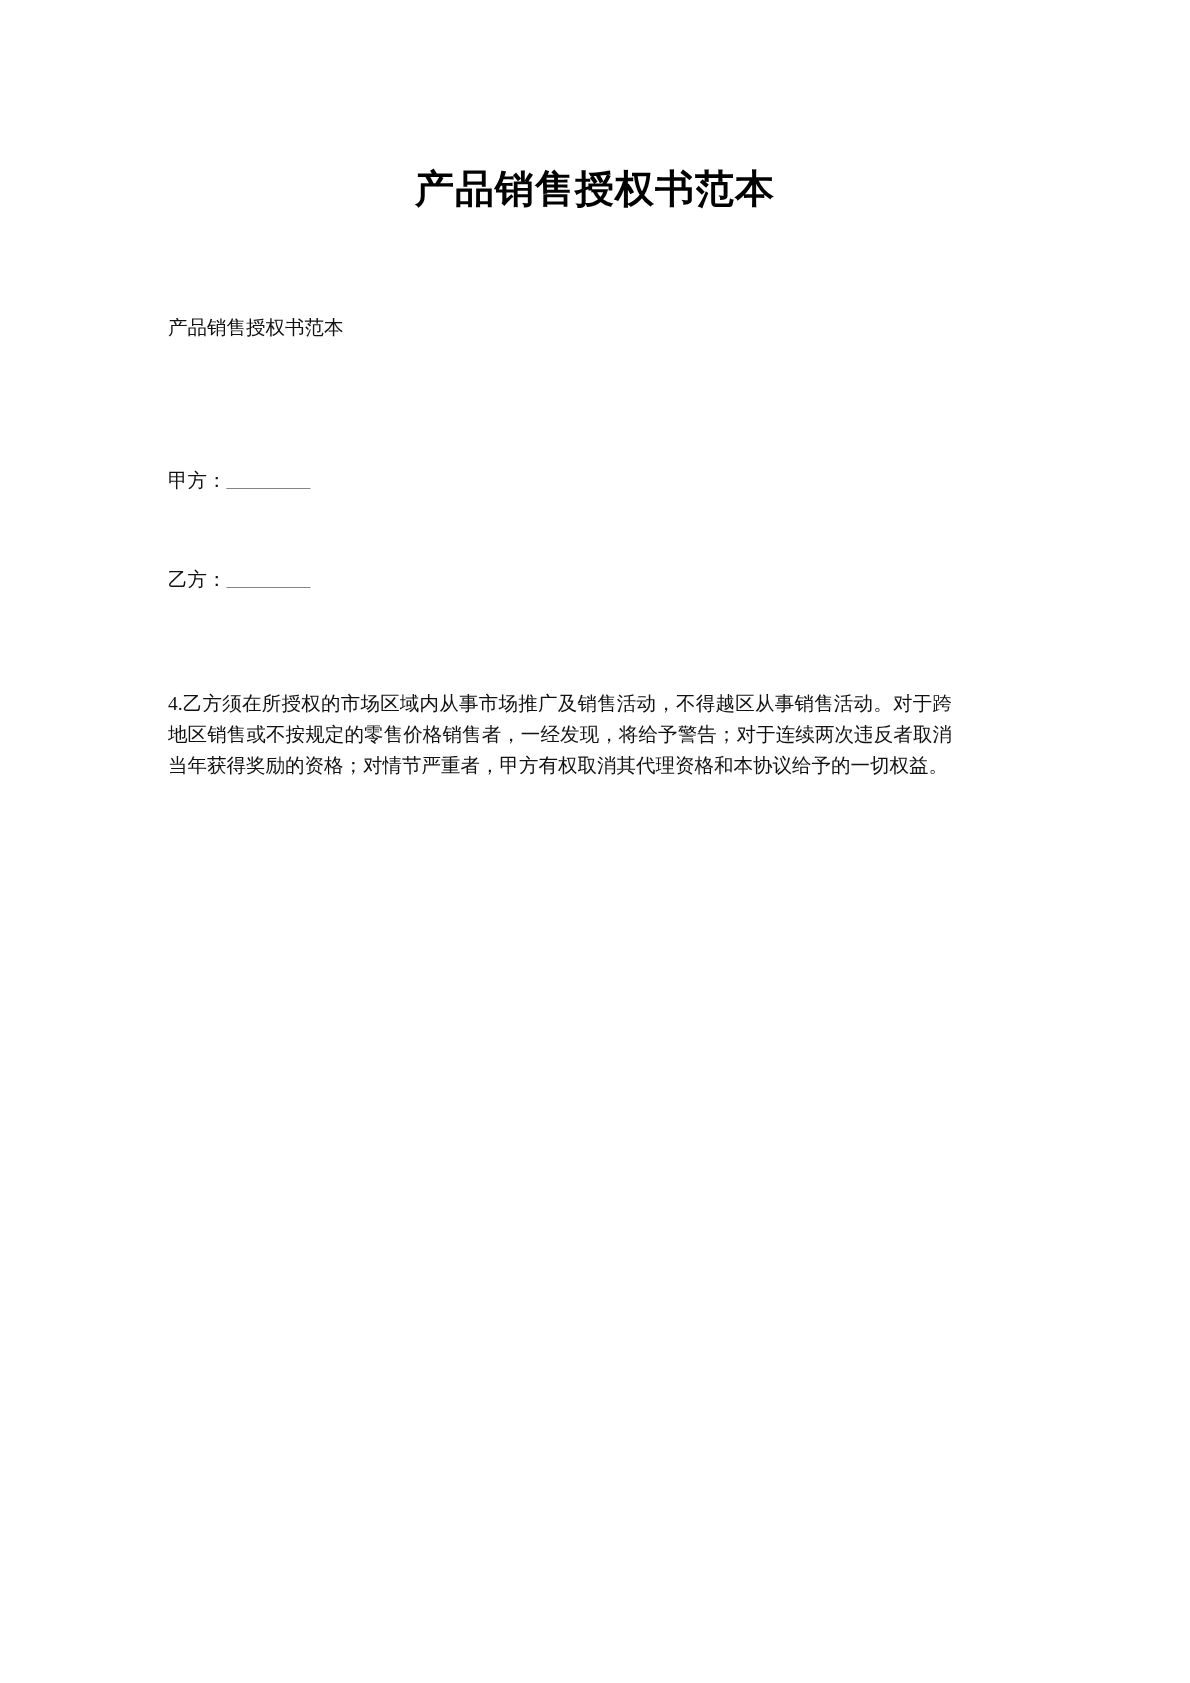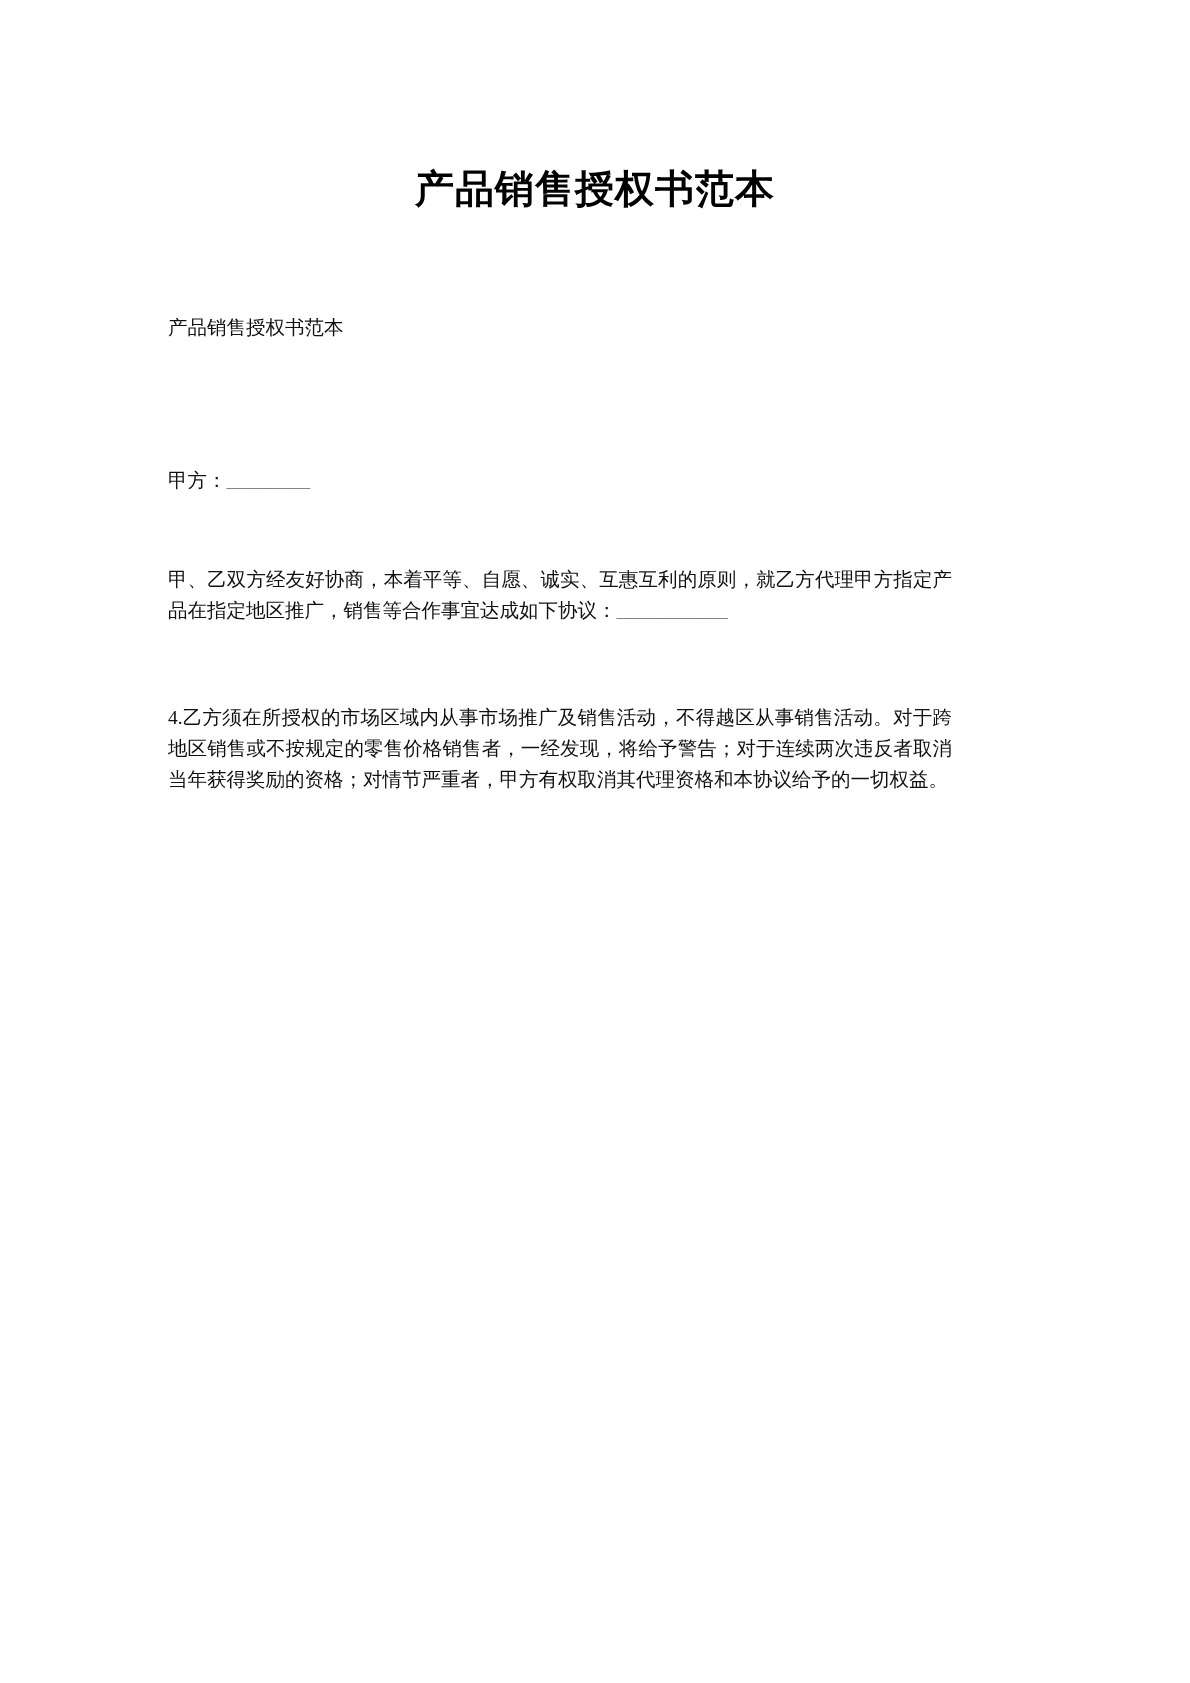--- a/index.html
+++ b/index.html
@@ -80,24 +80,24 @@
   <h1 class="doc-title">产品销售授权书范本</h1>
 
   <div class="body-col">
 
     <p class="para sp-subtitle">产品销售授权书范本</p>
 
     <p class="para sp-party">
       <span class="label">甲方：</span><span class="blank-gray">_________</span>
     </p>
 
+    <p class="para sp-party2">
+      <span class="label">乙方：</span><span class="blank-gray">_________</span>
+    </p>
 
-    <p class="para sp-preamble">
-      <span>甲、乙双方经友好协商，本着平等、自愿、诚实、互惠互利的原则，就乙方代理甲方指定产品在指定地区推广，销售等合作事宜达成如下协议：</span><span class="blank-gray">____________</span>
-    </p>
 
 
 
 
     <p class="para sp-clause-last">
       <span>4.</span><span>乙方须在所授权的市场区域内从事市场推广及销售活动，不得越区从事销售活动。对于跨地区销售或不按规定的零售价格销售者，一经发现，将给予警告；对于连续两次违反者取消当年获得奖励的资格；对情节严重者，甲方有权取消其代理资格和本协议给予的一切权益。</span>
     </p>
 
   </div>
 </div>

